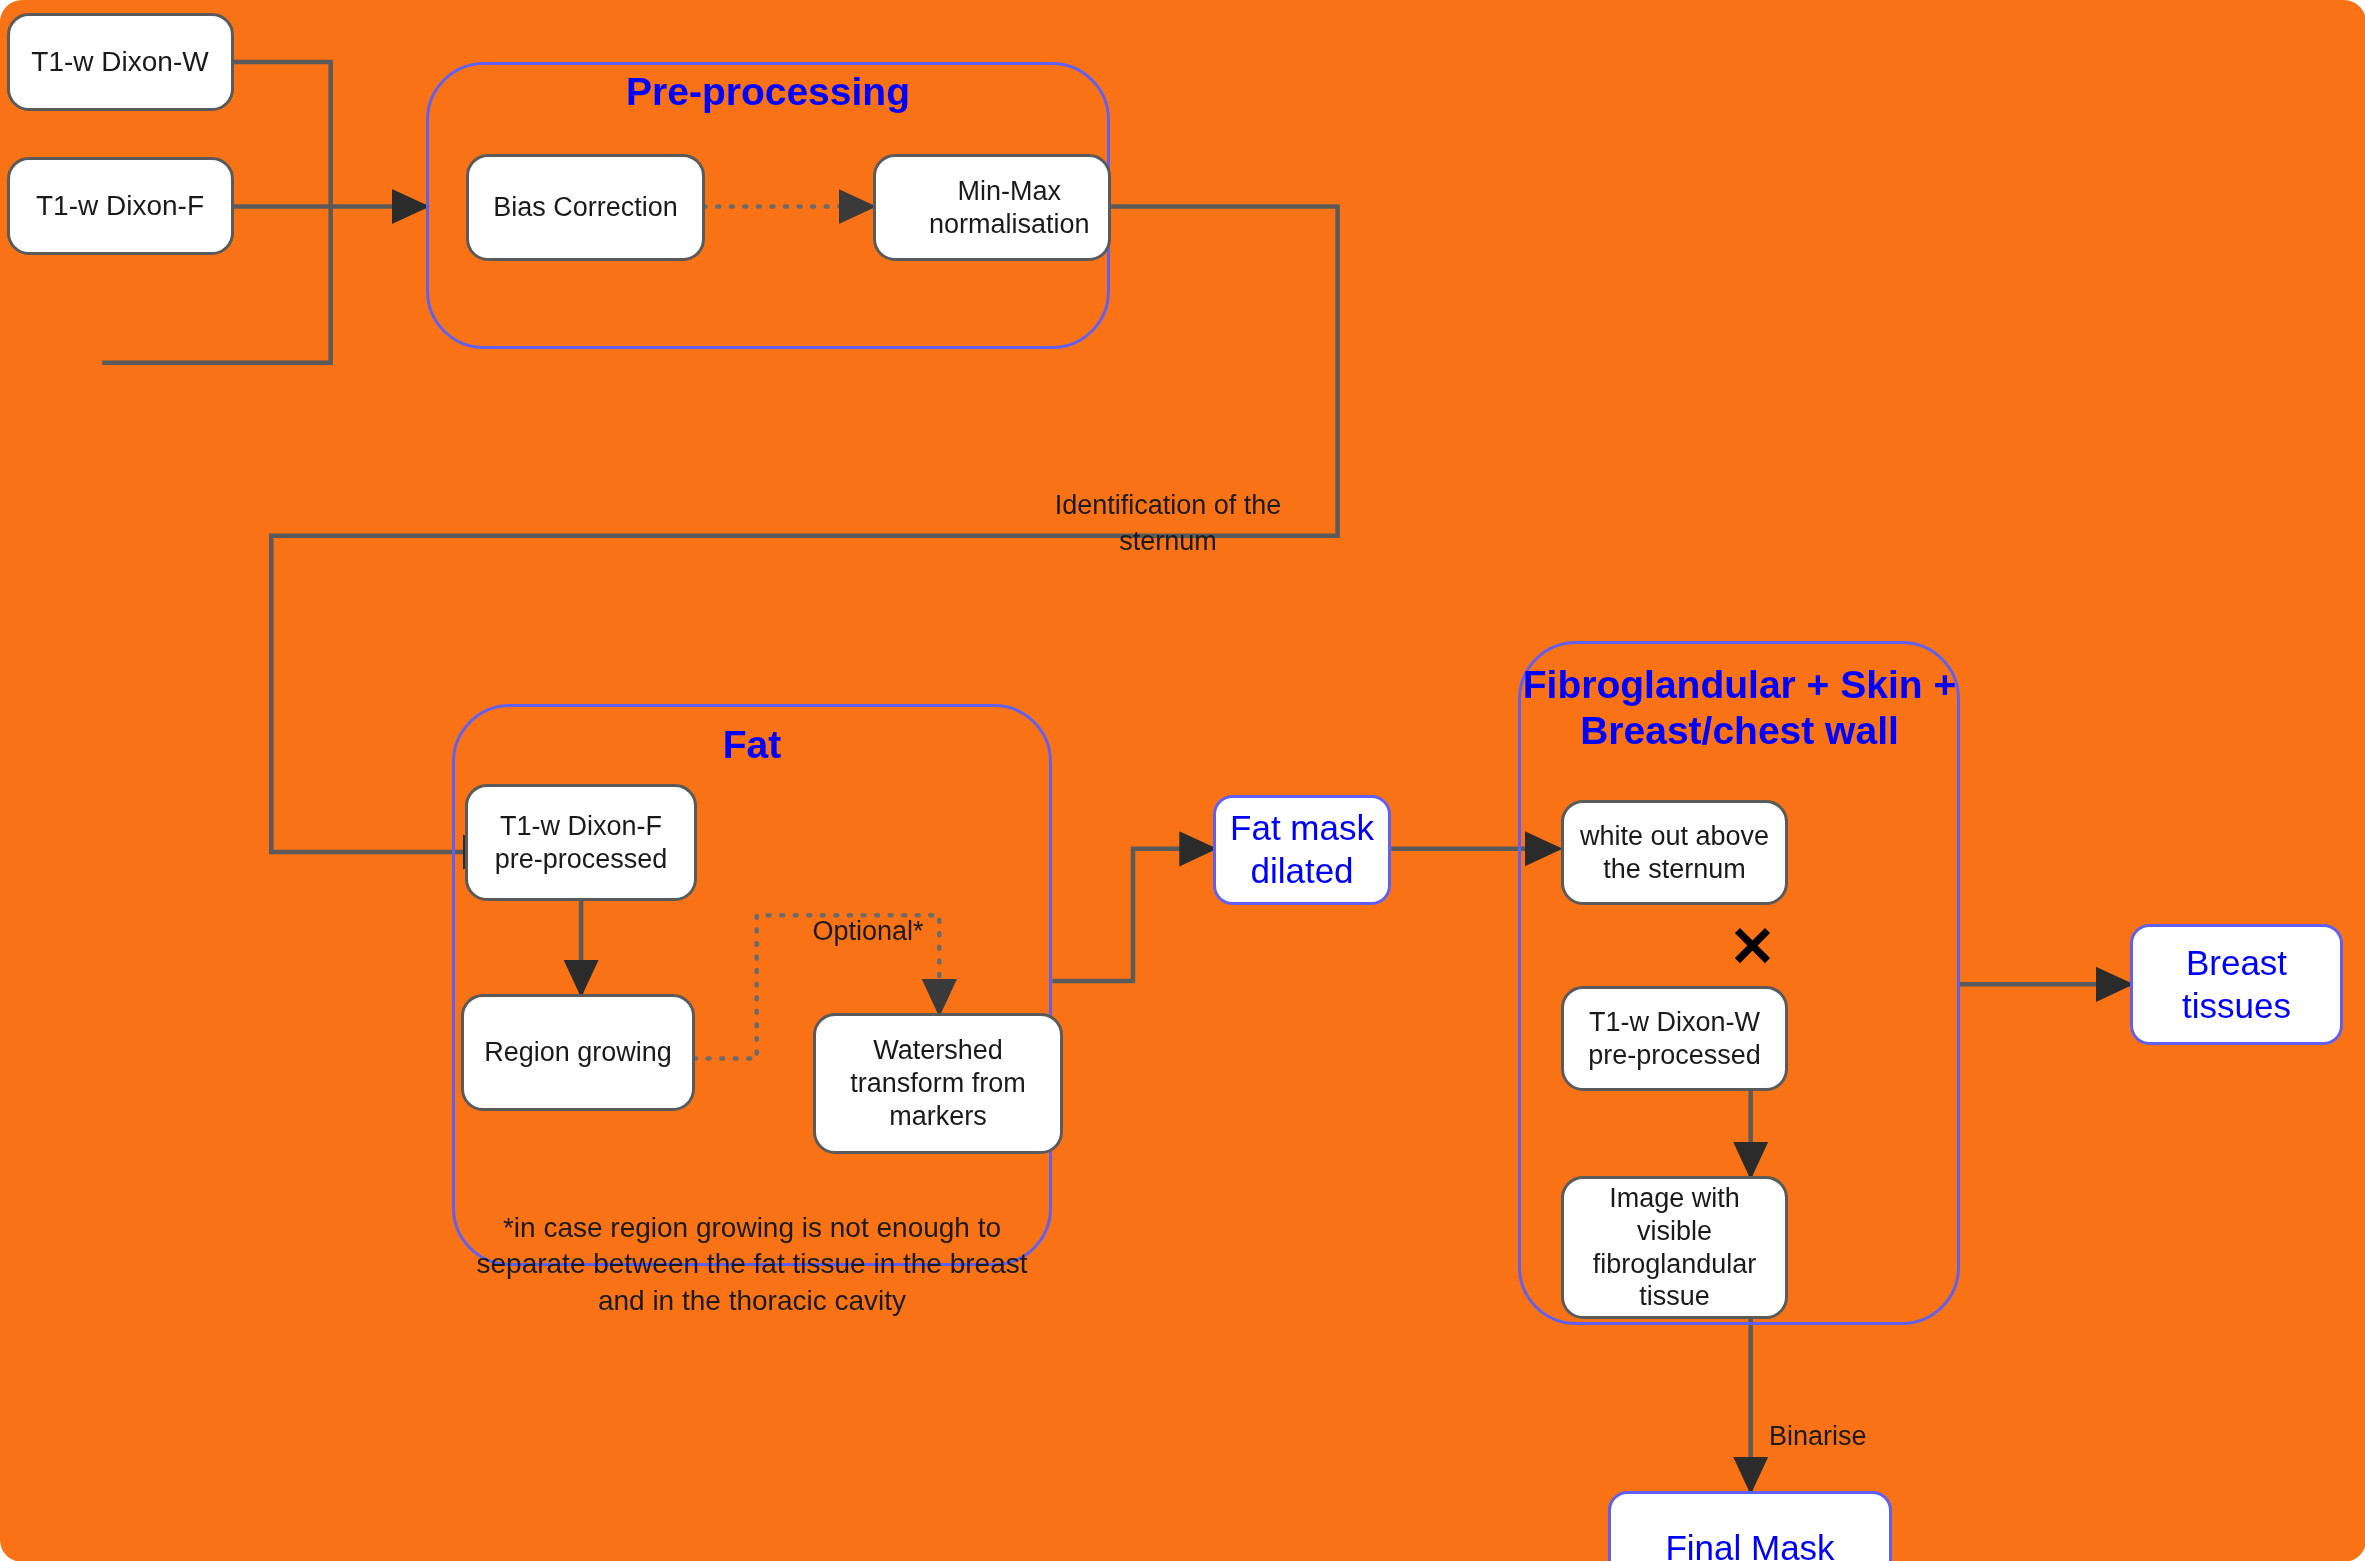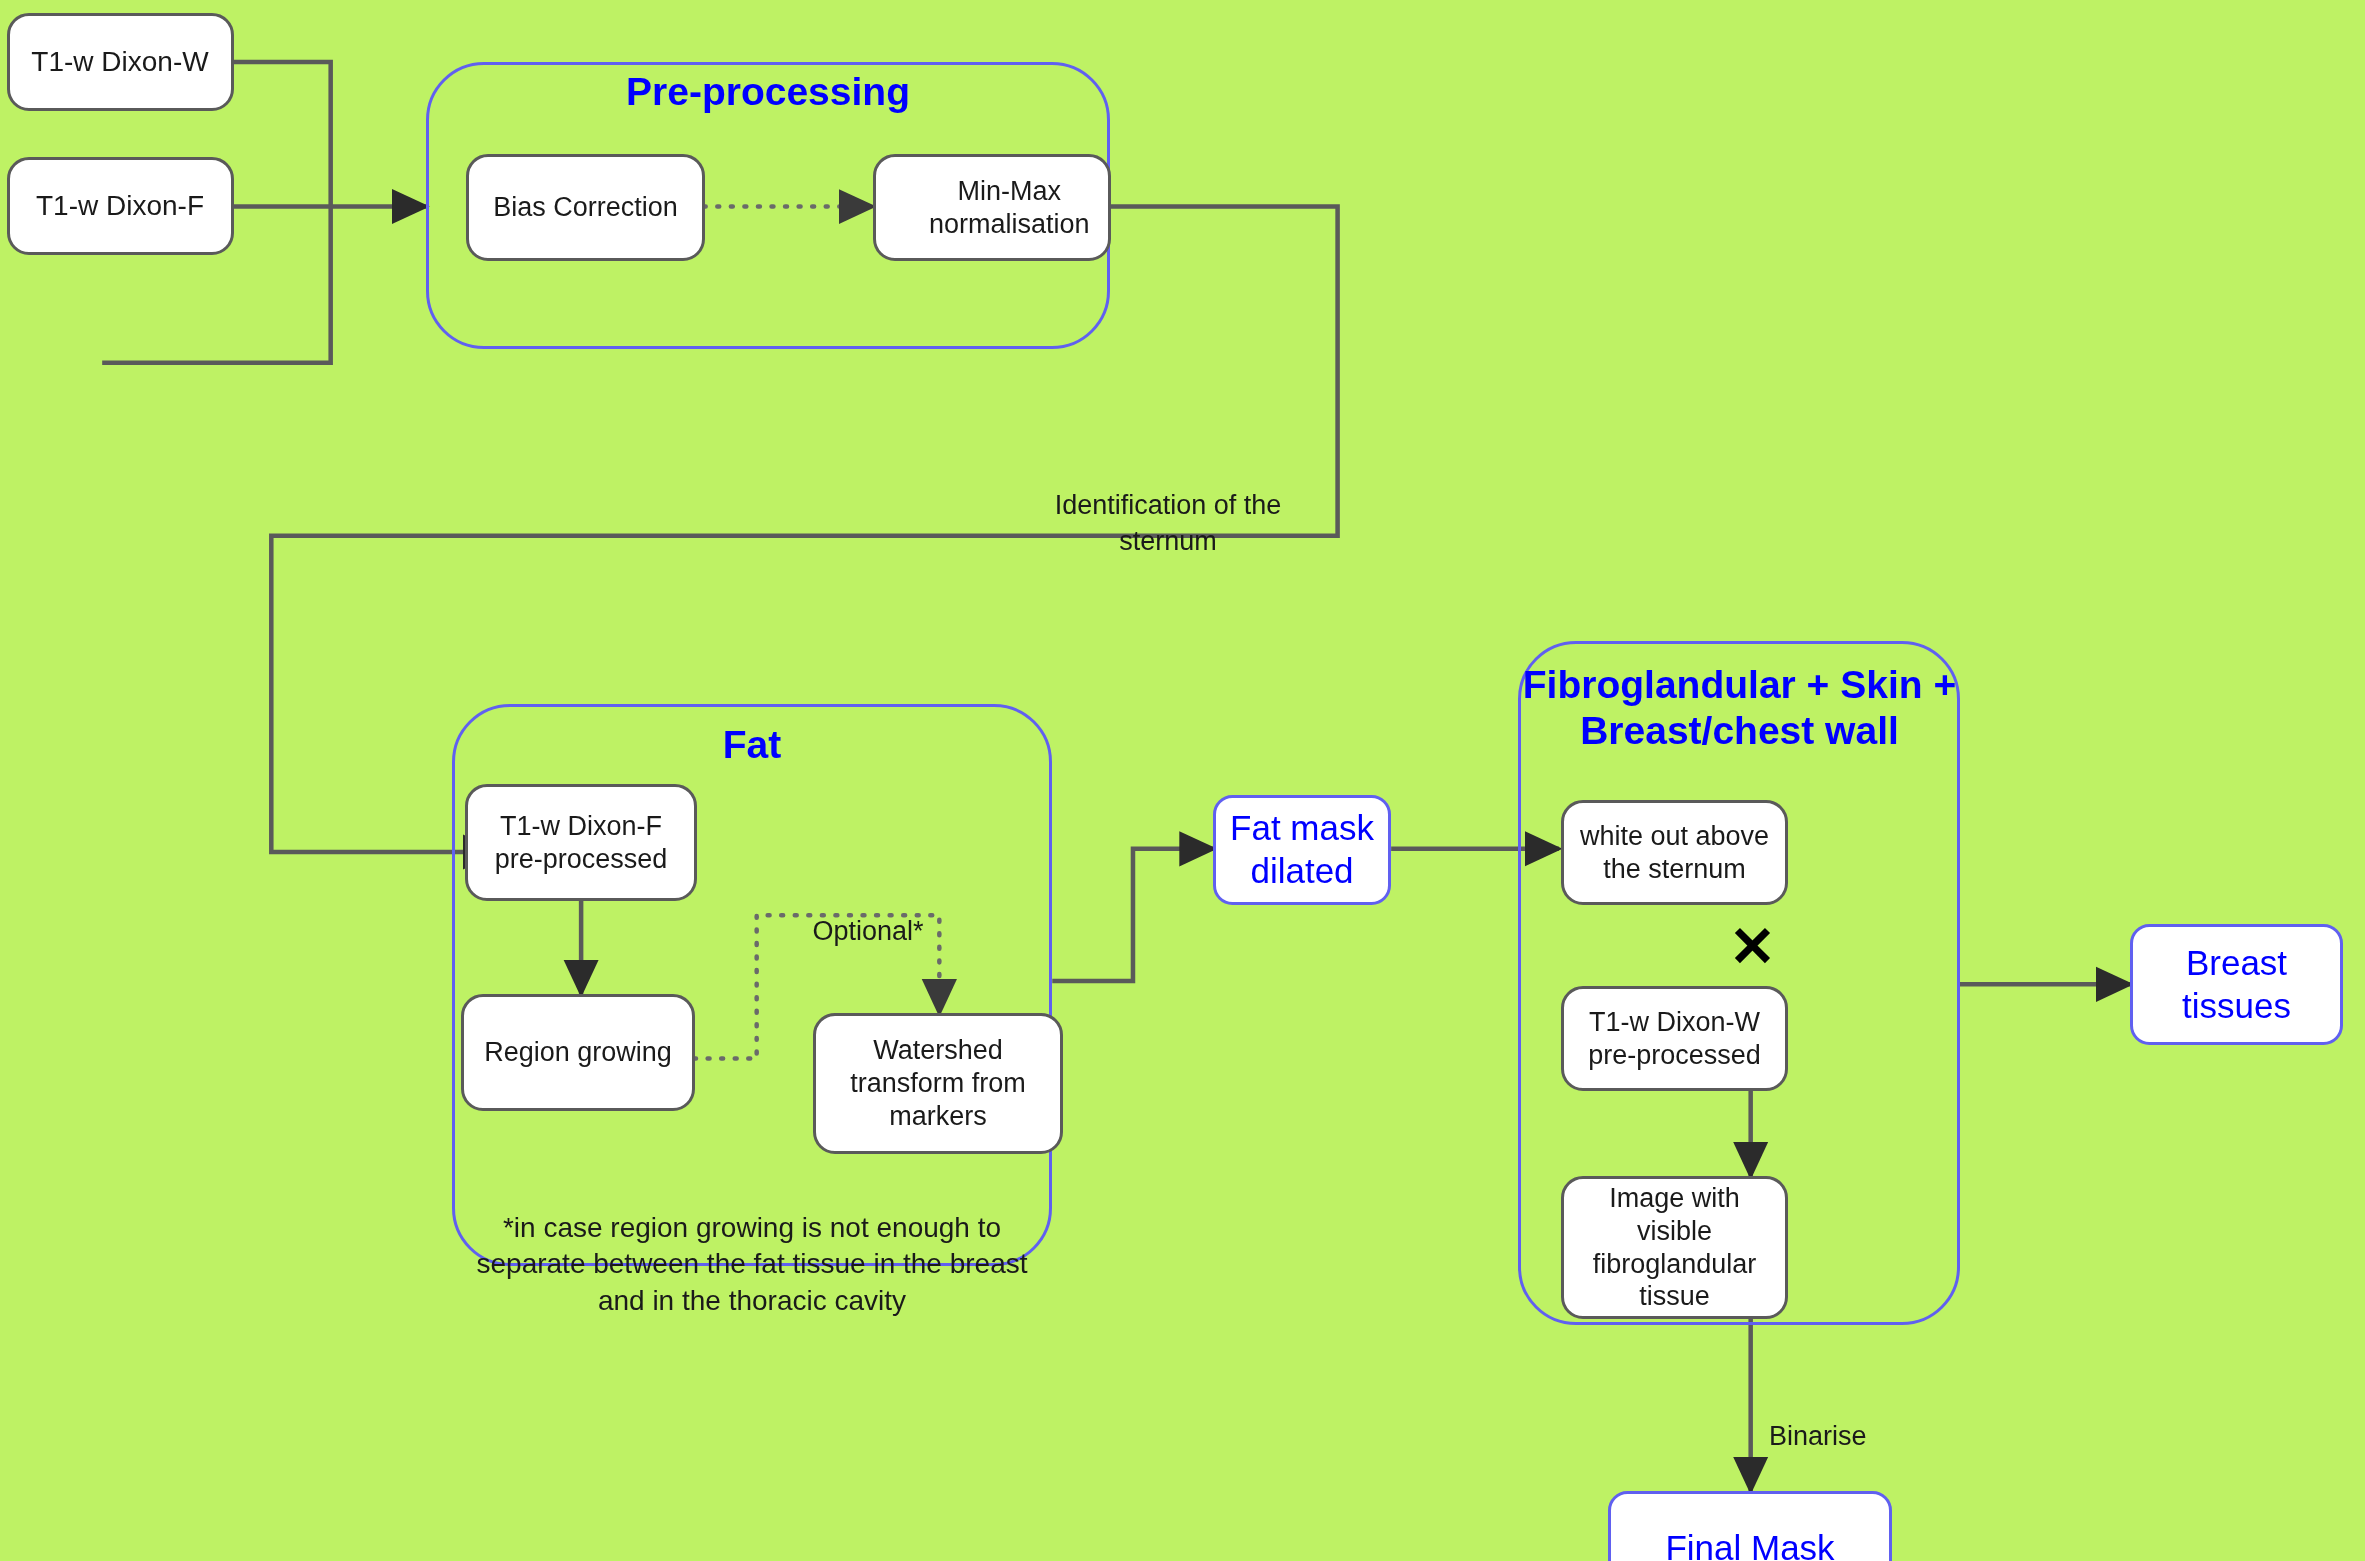--- a/index.html
+++ b/index.html
@@ -1,22 +1,23 @@
 <!DOCTYPE html>
 <html style="font-size:10.3px"><head>
 <meta charset="utf-8">
 <style>
   html,body{margin:0;padding:0;background:#ffffff;}
   body{font-family:"Liberation Sans", sans-serif;}
   #canvas{
     position:relative;
     width:2366px;
     height:1562px;
-    background:#bef264;
+    background:#f97316;
     overflow:hidden;
+    border-radius:22px;
   }
   svg#wires{position:absolute;left:0;top:0;width:2366px;height:1562px;pointer-events:none;}
 
   
   .node{
     position:absolute;
     box-sizing:border-box;
     background:#ffffff;
     border:3.9px solid #5a5a5a;
     border-radius:22px;

